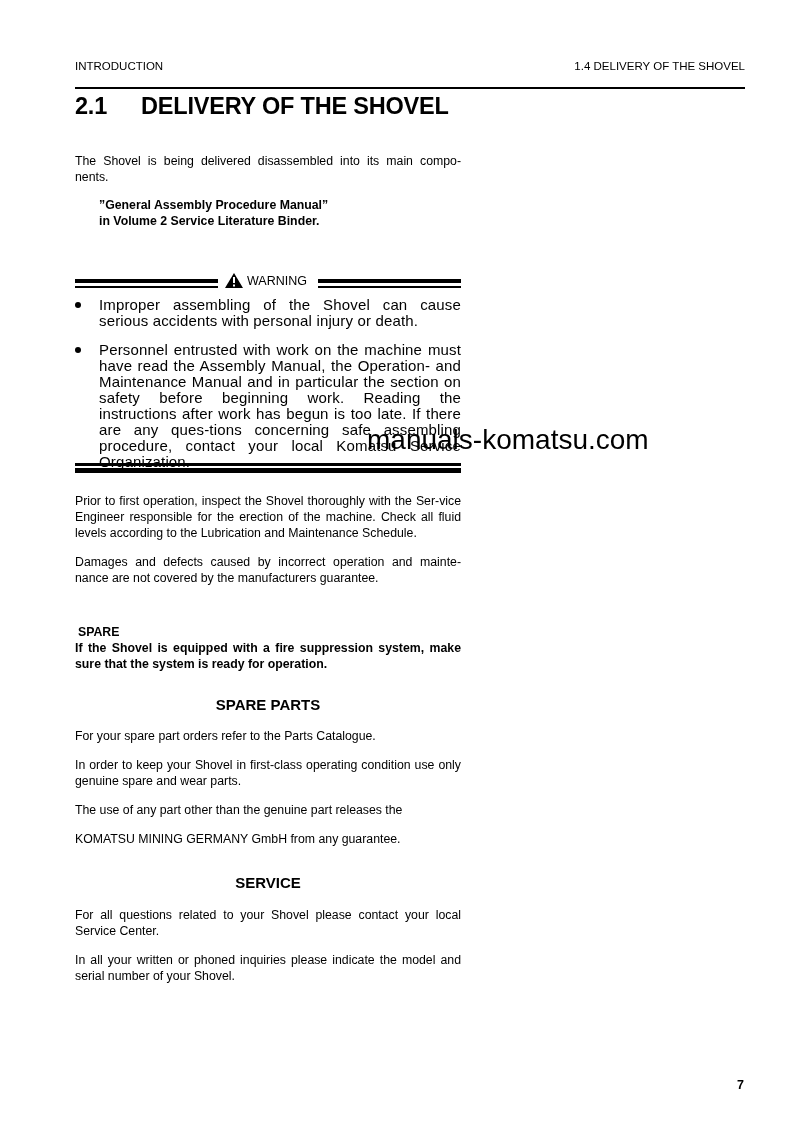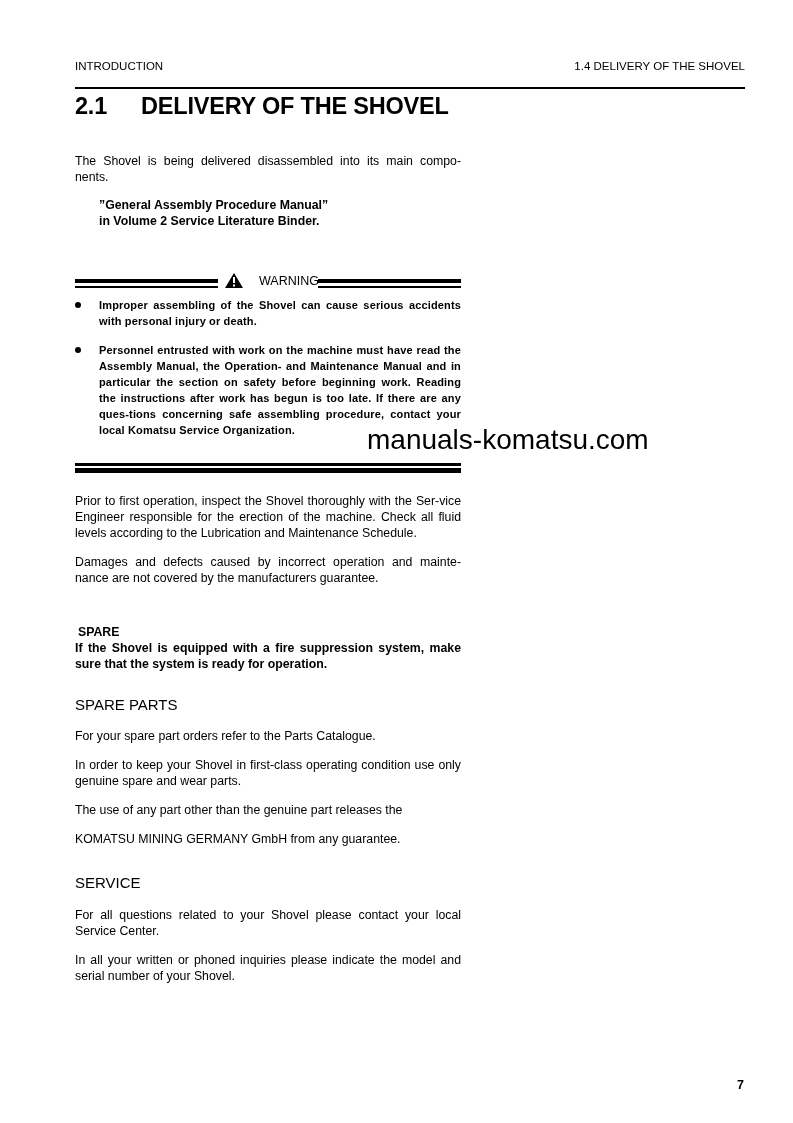--- a/index.html
+++ b/index.html
@@ -24,36 +24,36 @@
     .indent { padding-left: 24px; text-align: left; }
     .warn-bar { position: absolute; left: 75px; width: 386px; top: 273px; height: 16px; }
     .warn-bar .line {
       position: absolute; top: 6px; height: 9px;
       border-top: 4px solid #000; border-bottom: 2px solid #000; box-sizing: border-box;
     }
     .warn-bar .line.l { left: 0; width: 143px; }
     .warn-bar .line.r { right: 0; width: 143px; }
     .warn-bar .label {
       position: absolute; left: 150px; top: 0; font-size: 12.5px; white-space: nowrap;
-      display: flex; align-items: center; gap: 16px;
+      display: flex; align-items: center; gap: 4px;
     }
     .bullets { list-style: none; margin: 0; padding: 0; }
     .bullets li {
-      position: relative; padding-left: 24px; font-weight: bold; font-size: 11px;
+      position: relative; padding-left: 24px; font-weight: normal; font-size: 15px;
       line-height: 16px; text-align: justify; letter-spacing: 0.15px;
     }
     .bullets li .dot {
       position: absolute; left: 0; top: 5px; width: 6px; height: 6px; border-radius: 50%;
       background: #000;
     }
     .end-bar {
       position: absolute; left: 75px; width: 386px; top: 463px; height: 10px;
       border-top: 3px solid #000; border-bottom: 5px solid #000; box-sizing: border-box;
     }
-    h2 { margin: 0; font-size: 15px; font-weight: normal; }
+    h2 { margin: 0; font-size: 15px; font-weight: bold; text-align: center; }
     .watermark {
       position: absolute; left: 367px; top: 424px; font-size: 28px; white-space: nowrap;
       color: #000;
     }
     .page-num { position: absolute; left: 737px; top: 1078px; font-size: 12.5px; font-weight: bold; }
   </style>
 </head>
 <body>
 
 <div class="page-header">

